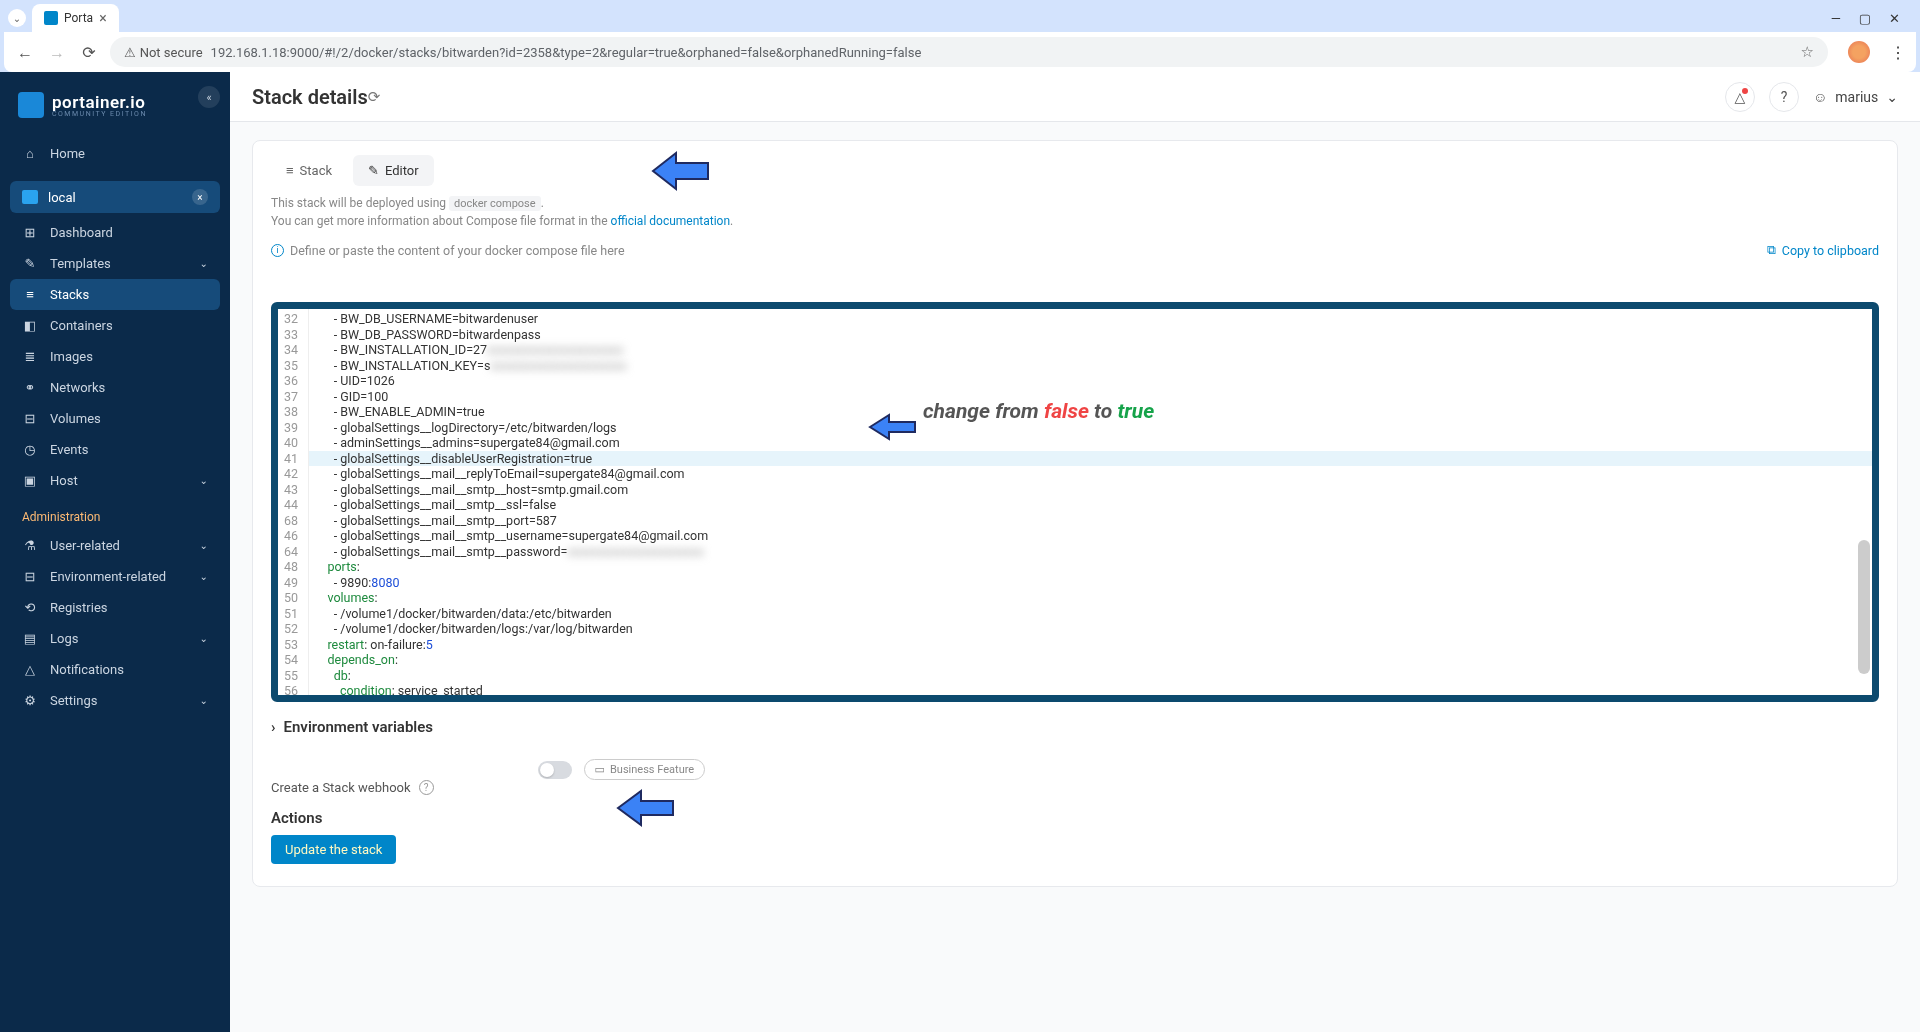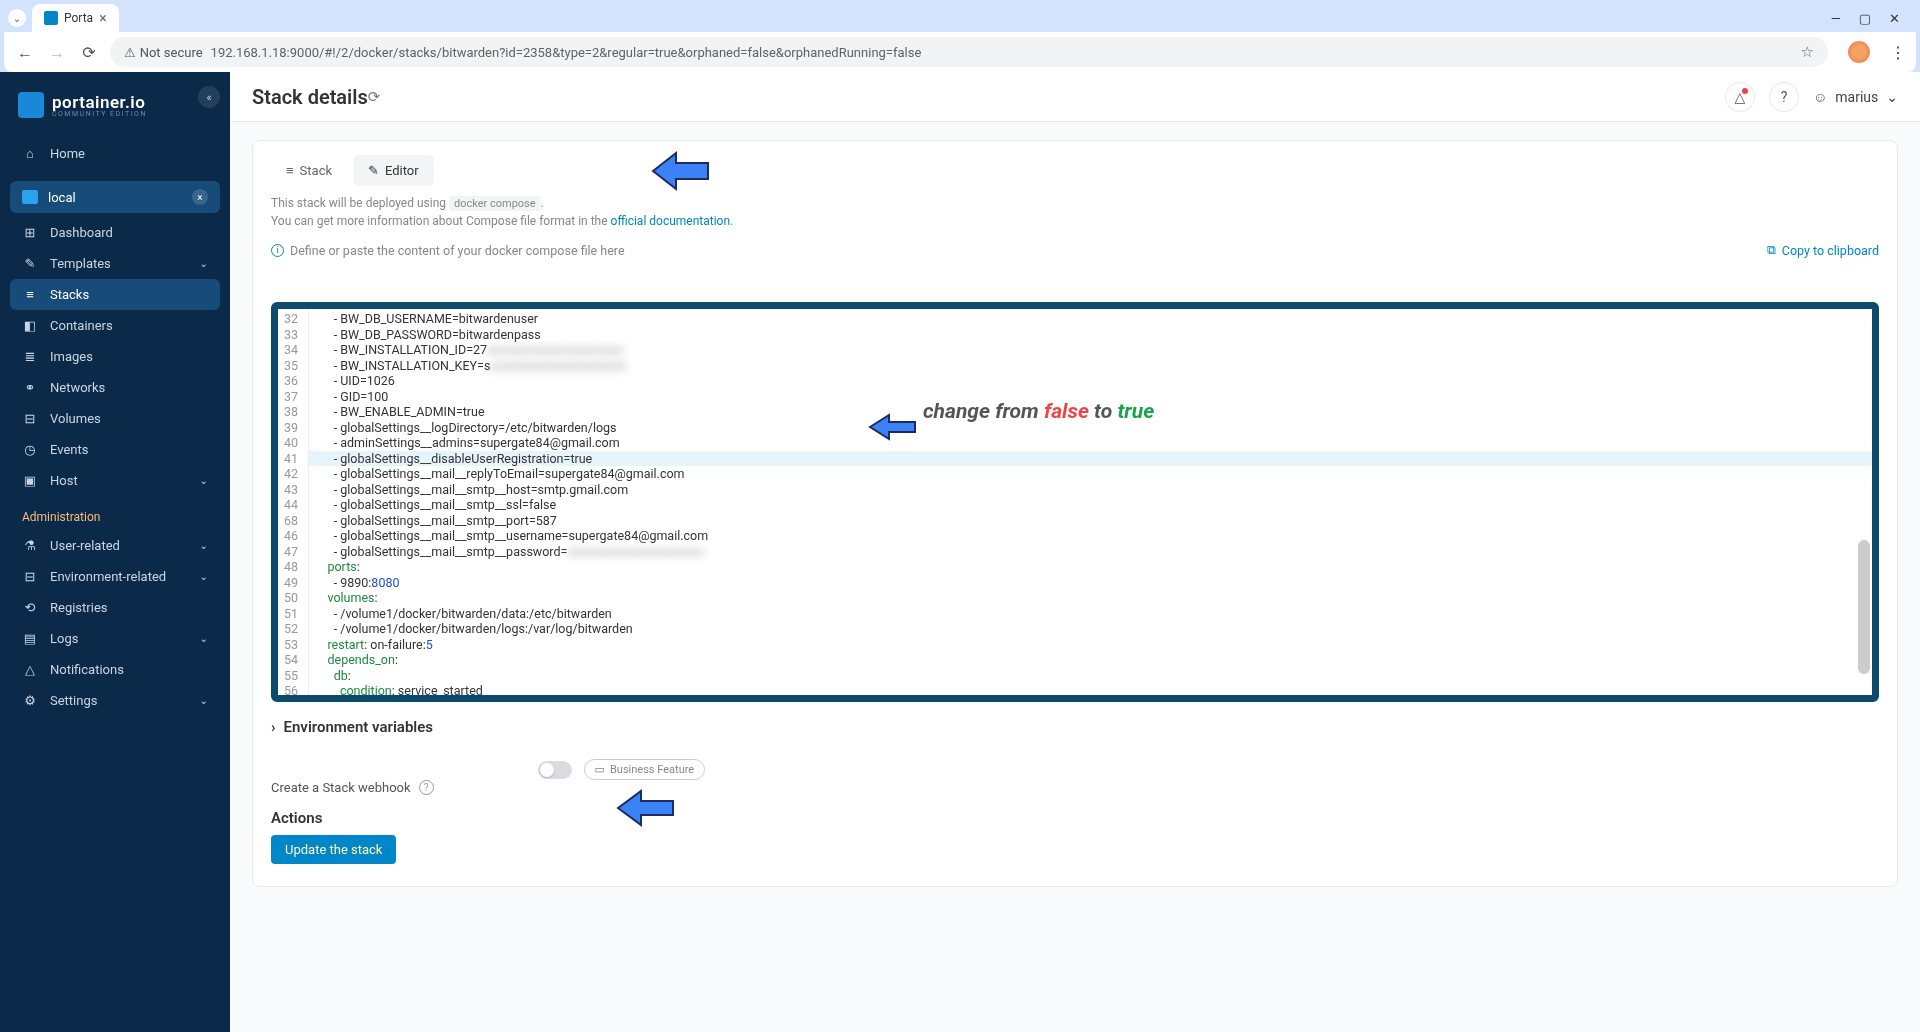--- a/index.html
+++ b/index.html
@@ -297,21 +297,21 @@
               <div>37</div>
               <div>38</div>
               <div>39</div>
               <div>40</div>
               <div>41</div>
               <div>42</div>
               <div>43</div>
               <div>44</div>
               <div>68</div>
               <div>46</div>
-              <div>47</div>
+              <div>64</div>
               <div>48</div>
               <div>49</div>
               <div>50</div>
               <div>51</div>
               <div>52</div>
               <div>53</div>
               <div>54</div>
               <div>55</div>
               <div>56</div>
             </div>

